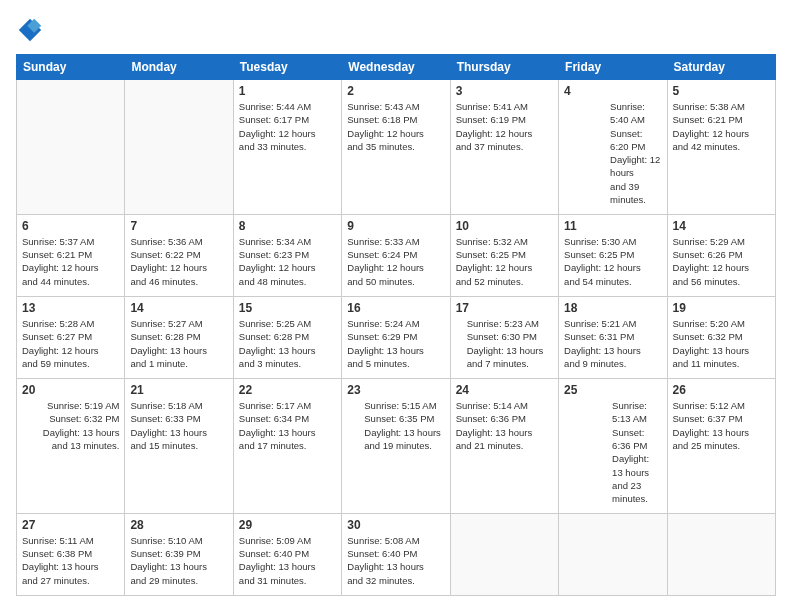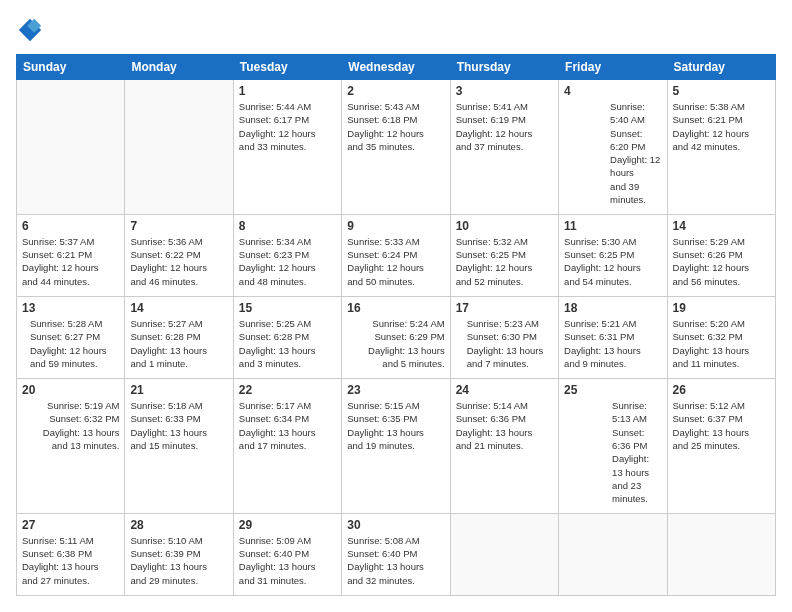--- a/index.html
+++ b/index.html
@@ -217,42 +217,42 @@
             <span class="day-number">14</span>
             <div class="day-info" style="white-space: pre-line;">Sunrise: 5:29 AM
 Sunset: 6:26 PM
 Daylight: 12 hours
 and 56 minutes.</div>
           </td>
         </tr>
         <tr>
           <td>
             <span class="day-number">13</span>
-            <div class="day-info" style="white-space: pre-line; margin-left: 8px;">Sunrise: 5:28 AM
+            <div class="day-info" style="white-space: pre-line;">Sunrise: 5:28 AM
 Sunset: 6:27 PM
 Daylight: 12 hours
 and 59 minutes.</div>
           </td>
           <td>
             <span class="day-number">14</span>
             <div class="day-info" style="white-space: pre-line;">Sunrise: 5:27 AM
 Sunset: 6:28 PM
 Daylight: 13 hours
 and 1 minute.</div>
           </td>
           <td>
             <span class="day-number">15</span>
             <div class="day-info" style="white-space: pre-line;">Sunrise: 5:25 AM
 Sunset: 6:28 PM
 Daylight: 13 hours
 and 3 minutes.</div>
           </td>
           <td>
             <span class="day-number">16</span>
-            <div class="day-info" style="white-space: pre-line; text-align: right;">Sunrise: 5:24 AM
+            <div class="day-info" style="white-space: pre-line;">Sunrise: 5:24 AM
 Sunset: 6:29 PM
 Daylight: 13 hours
 and 5 minutes.</div>
           </td>
           <td>
             <span class="day-number">17</span>
             <div class="day-info" style="white-space: pre-line; margin-left: 11px;">Sunrise: 5:23 AM
 Sunset: 6:30 PM
 Daylight: 13 hours
 and 7 minutes.</div>
@@ -289,21 +289,21 @@
           </td>
           <td>
             <span class="day-number">22</span>
             <div class="day-info" style="white-space: pre-line;">Sunrise: 5:17 AM
 Sunset: 6:34 PM
 Daylight: 13 hours
 and 17 minutes.</div>
           </td>
           <td>
             <span class="day-number">23</span>
-            <div class="day-info" style="white-space: pre-line;">Sunrise: 5:15 AM
+            <div class="day-info" style="white-space: pre-line; margin-left: 17px;">Sunrise: 5:15 AM
 Sunset: 6:35 PM
 Daylight: 13 hours
 and 19 minutes.</div>
           </td>
           <td>
             <span class="day-number">24</span>
             <div class="day-info" style="white-space: pre-line;">Sunrise: 5:14 AM
 Sunset: 6:36 PM
 Daylight: 13 hours
 and 21 minutes.</div>

